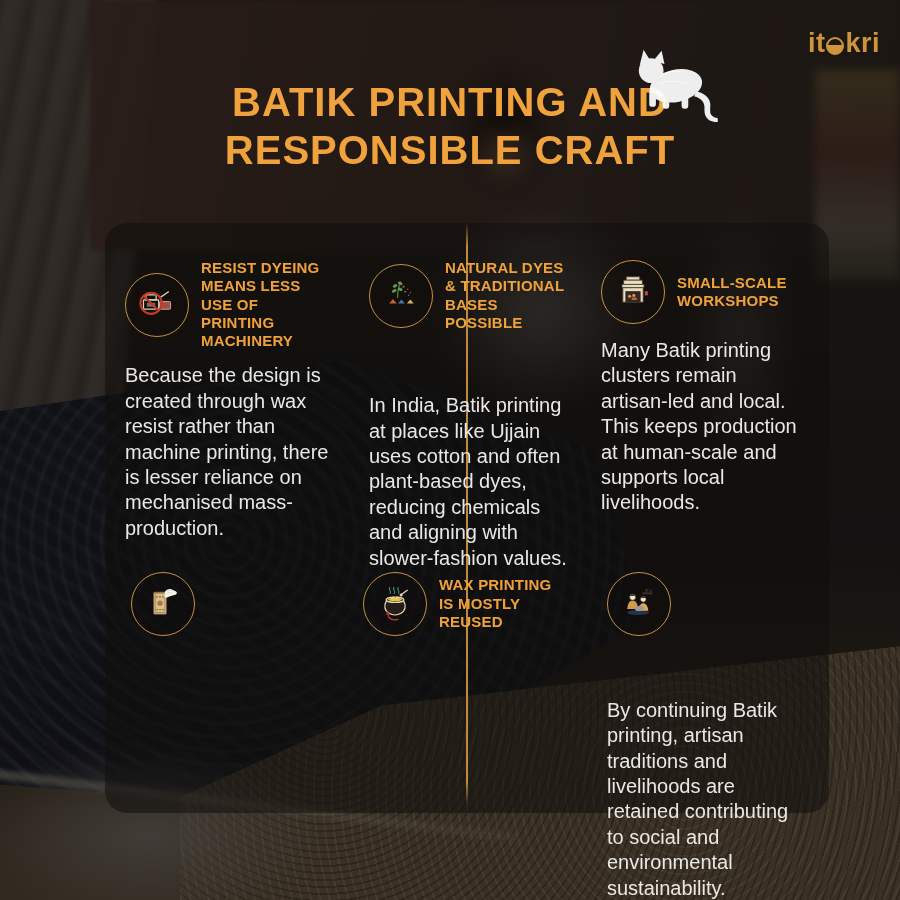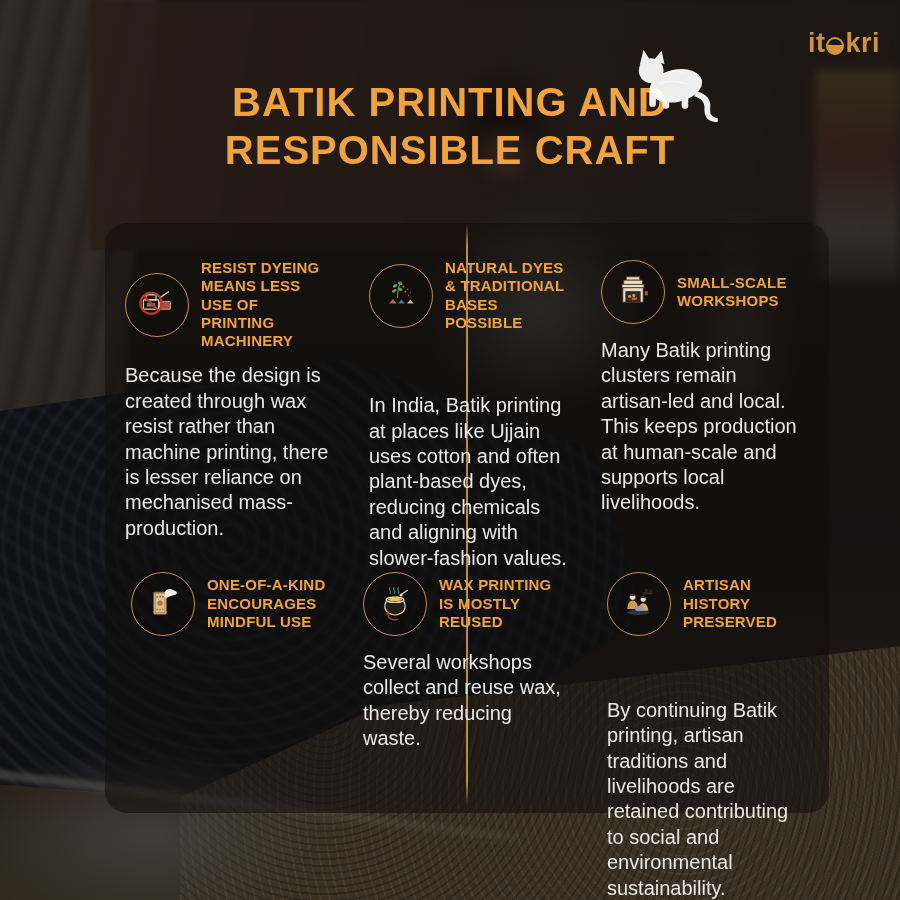--- a/index.html
+++ b/index.html
@@ -215,22 +215,20 @@
                   <circle cx="22.5" cy="32.5" r="1"></circle>
                   <circle cx="26" cy="32.5" r="1"></circle>
               </g>
               <path d="M28 12 c2 -3.5 5.5 -4.5 8.5 -3.2 l4.5 2.2 c2 1 1.8 3.2 -0.3 4 l-5.5 1.4 -4.5 2 c-2.2 1 -4.2 -1.2 -2.7 -3.4 z" fill="#f4f1ea"></path>
               <g stroke="#d8d2c5" stroke-width="0.8" fill="none">
                 <path d="M31 10.5 q3 -1.5 6 -0.5"></path>
                 <path d="M31.5 13 q3 -1 5.5 0"></path>
               </g>
             </svg>
           </div>
-          <h3 class="feat-title">ONE-OF-A-KIND ENCOURAGES
-MINDFUL USE</h3>
         </div>
       </div>
 
       <div class="feature left">
         <div class="feat-head">
           <div class="icon-circle">
             <svg width="44" height="44" viewBox="0 0 52 52">
               <g stroke="#3f8f7d" stroke-width="1.3" fill="none">
                 <path d="M20 14 q1.5 -2 0 -4 q-1.5 -2 0 -4"></path>
                 <path d="M25 14 q1.5 -2 0 -4 q-1.5 -2 0 -4"></path>
@@ -243,41 +241,38 @@
               <ellipse cx="26" cy="20.7" rx="8.2" ry="2.1" fill="#e5c34a"></ellipse>
               <rect x="21.5" y="17.5" width="4" height="3" fill="#efd15f" transform="rotate(-8 23.5 19)"></rect>
               <rect x="27" y="17.2" width="3.6" height="3" fill="#efd15f" transform="rotate(7 28.8 18.7)"></rect>
               <path d="M19 37 q-3 5 3 7 q4 1.4 8 0" stroke="#a8392c" stroke-width="1.8" fill="none"></path>
               <path d="M18 34 l-3 4.5 4.5 0.6 z" fill="#a8392c"></path>
             </svg>
           </div>
           <h3 class="feat-title">WAX PRINTING IS MOSTLY
 REUSED</h3>
         </div>
-        <p class="feat-body">Several workshops collect and reuse wax, thereby reducing waste.</p>
       </div>
 
       <div class="feature right">
         <div class="feat-head">
           <div class="icon-circle">
             <svg width="44" height="44" viewBox="0 0 52 52">
               <rect x="30" y="12" width="12" height="2.5" fill="#3a332c" stroke="#1e1a16" stroke-width="0.6"></rect>
               <rect x="33" y="8" width="4" height="4" fill="#2a241e"></rect>
               <rect x="38.5" y="9" width="3" height="3" fill="#2a241e"></rect>
               <ellipse cx="25" cy="36" rx="13" ry="3" fill="#2e3a55" opacity="0.85"></ellipse>
               <path d="M12 32 q1 -10 6.5 -10 q5.5 0 6.5 10 z" fill="#d79a44"></path>
               <circle cx="18.5" cy="18" r="3.6" fill="#f0e6d2" stroke="#3a2e22" stroke-width="0.8"></circle>
               <path d="M15.5 16.5 a3.6 3.6 0 0 1 6 0" fill="#3a2e22"></path>
               <path d="M25 34 q1 -9 6 -9 q5 0 6 9 z" fill="#e2aa52"></path>
               <circle cx="31" cy="20.5" r="3.3" fill="#f0e6d2" stroke="#3a2e22" stroke-width="0.8"></circle>
               <path d="M28.2 19 a3.3 3.3 0 0 1 5.6 0" fill="#3a2e22"></path>
               <path d="M19 30 l10 -2.5 4.5 4 -10 3 z" fill="#9a9aa5"></path>
             </svg>
           </div>
-          <h3 class="feat-title">ARTISAN HISTORY
-PRESERVED</h3>
         </div>
         <p class="feat-body">By continuing Batik printing, artisan traditions and livelihoods are retained contributing to social and environmental sustainability.</p>
       </div>
 
     </div>
   </div>
 </div>
 
 </body></html>

